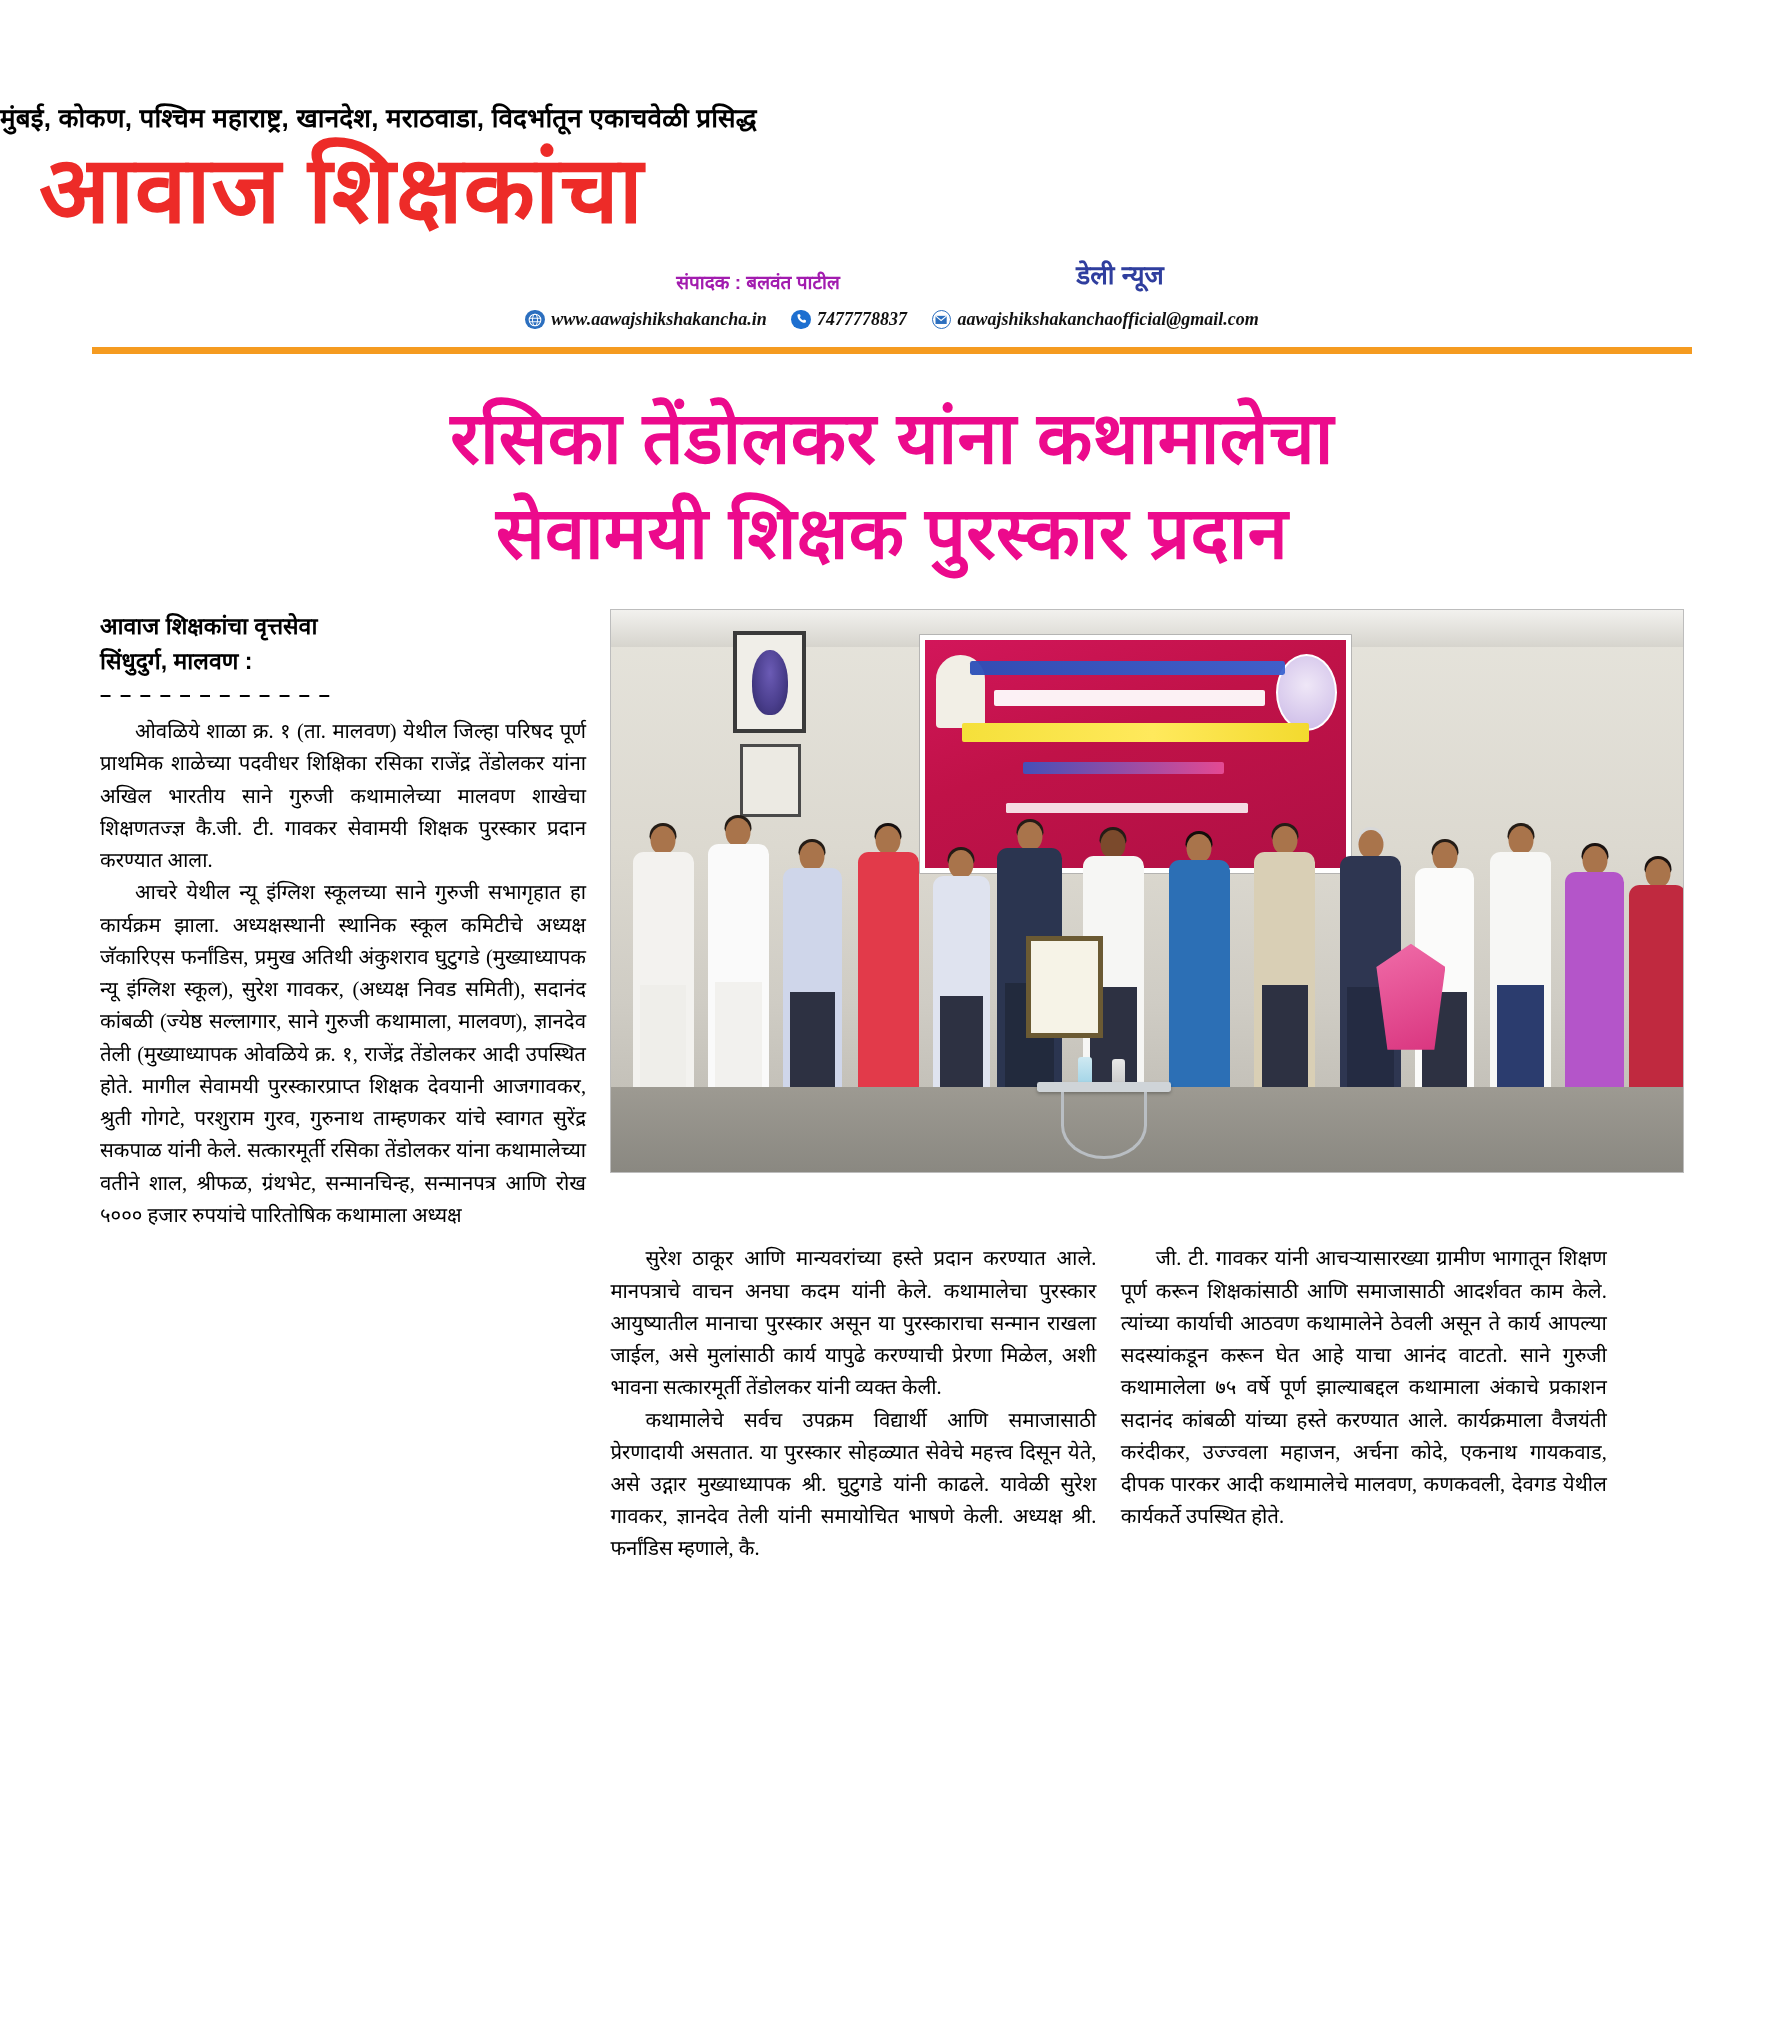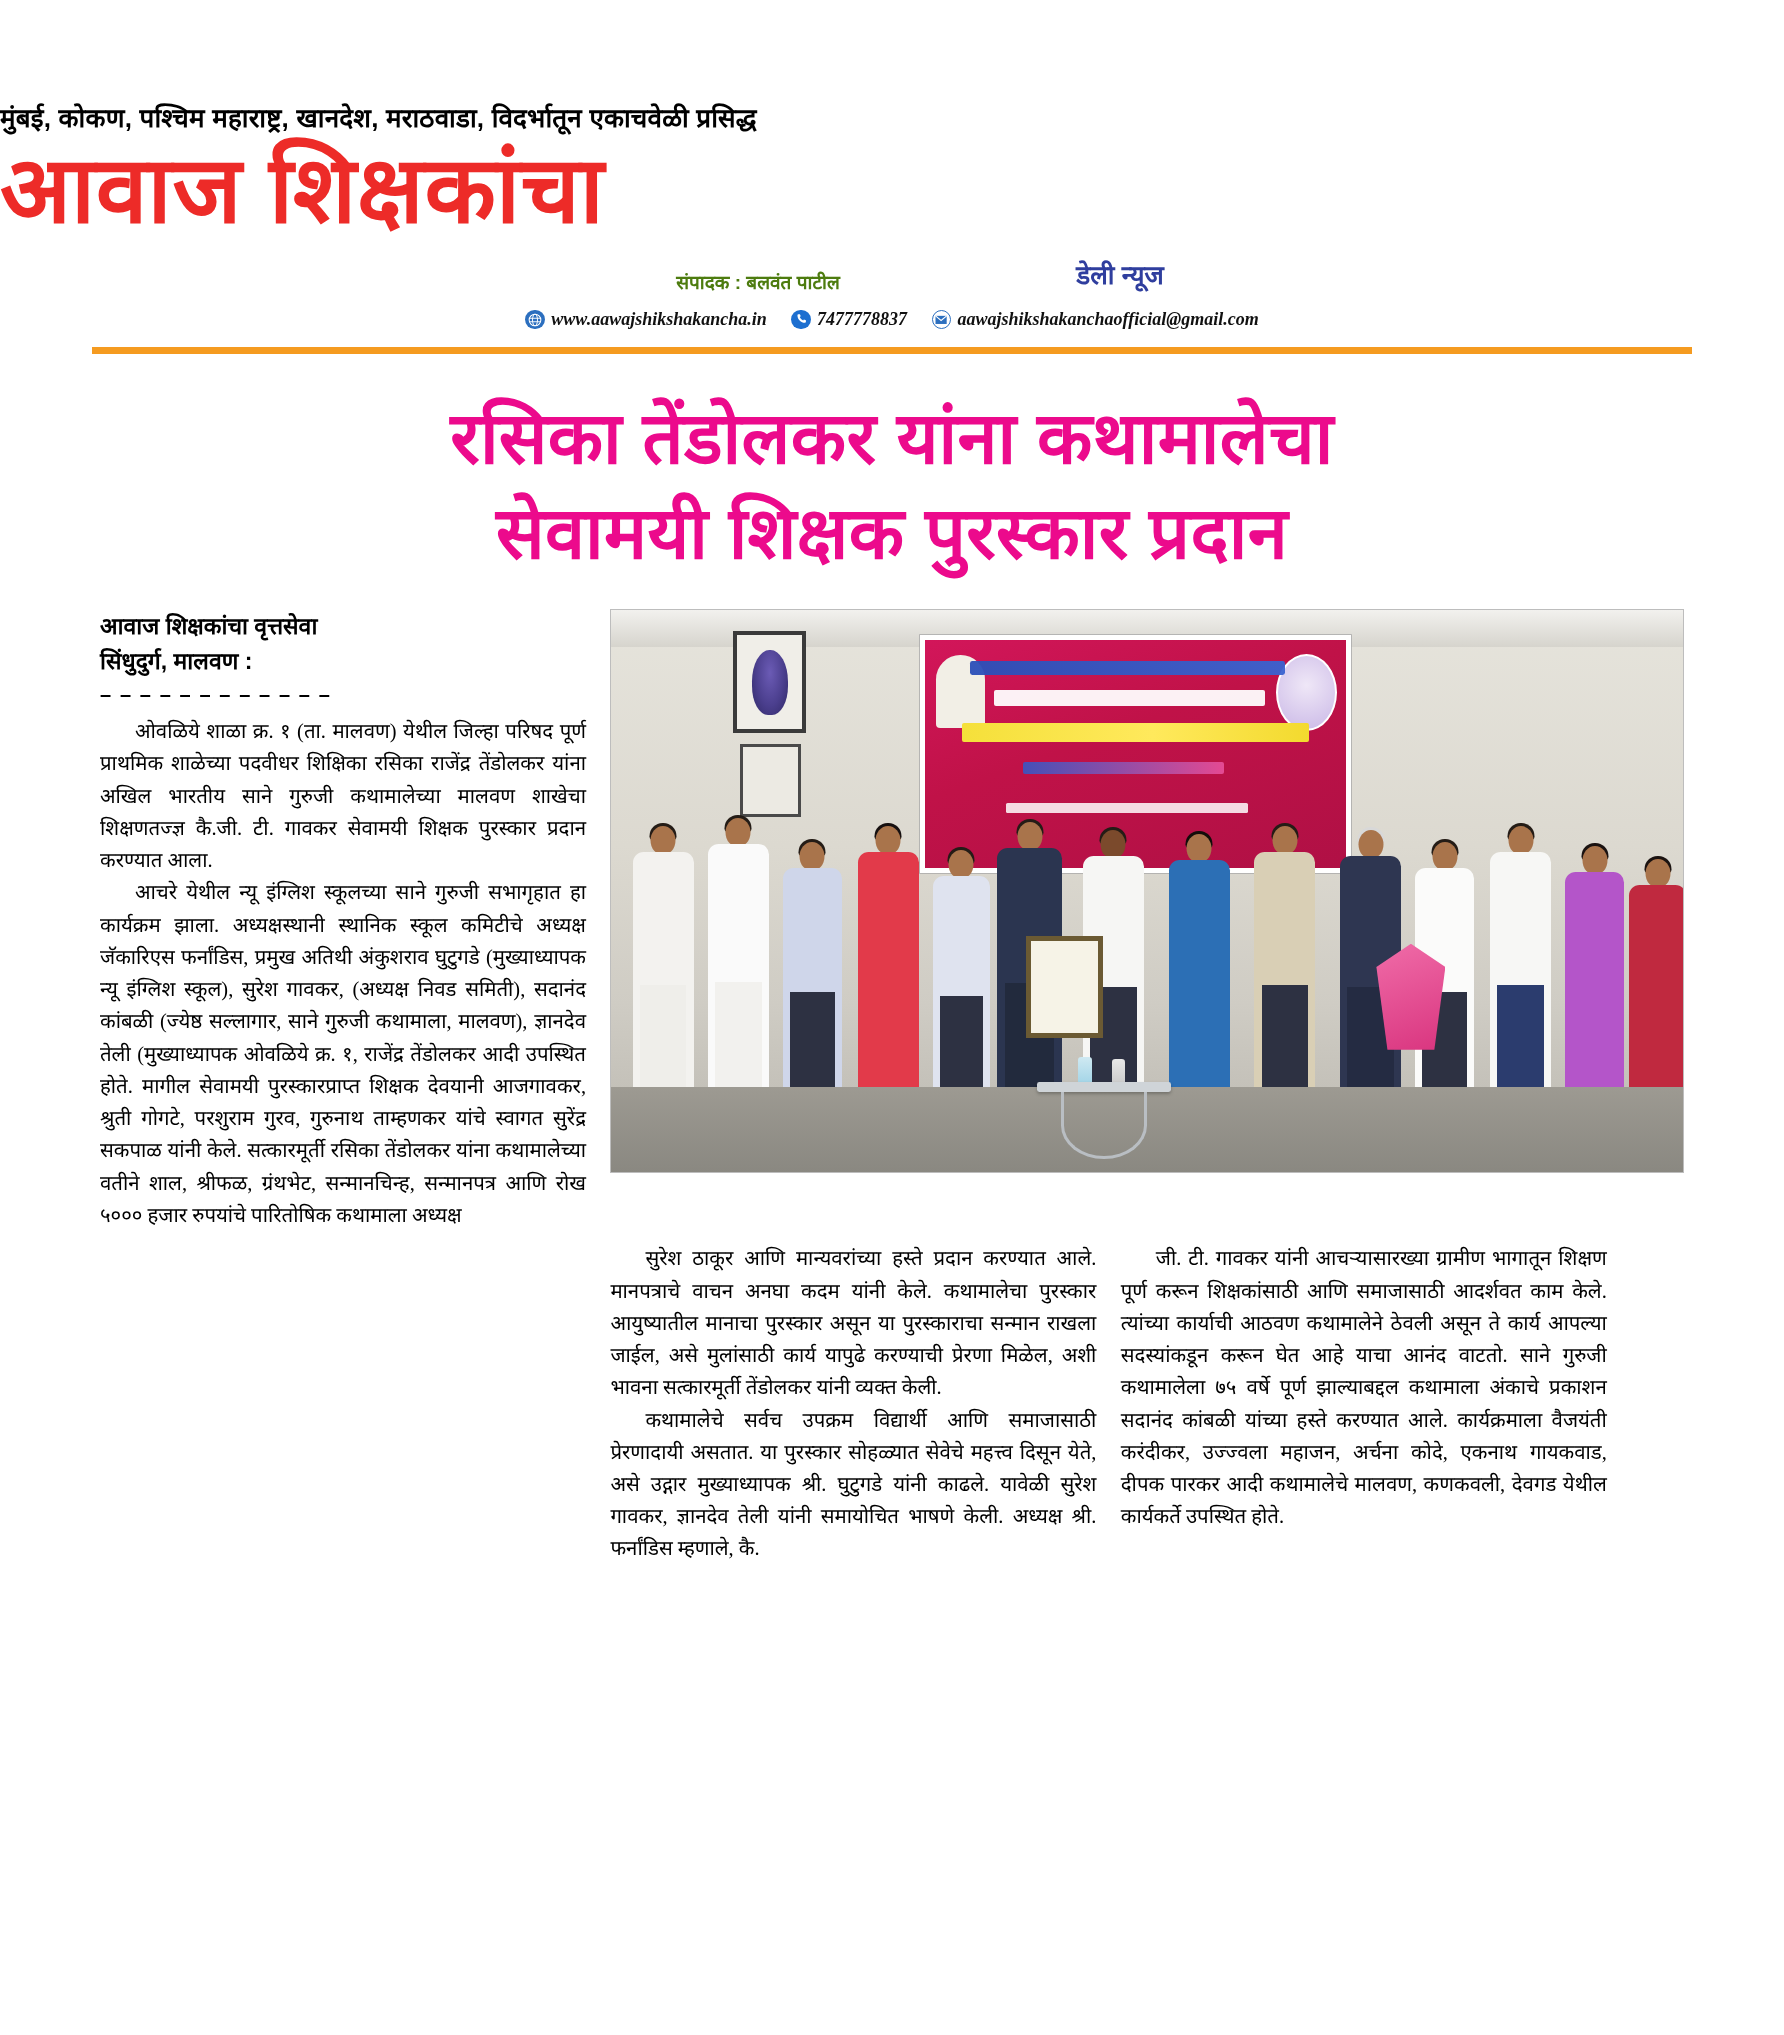--- a/index.html
+++ b/index.html
@@ -38,20 +38,21 @@
     font-size: 26px;
     letter-spacing: 0.2px;
     color: #000000;
     line-height: 1.1;
   }
 
   .masthead-title-wrap {
     position: relative;
     margin-top: 11.4px;
     height: 122px;
+    padding-left: 39px;
   }
 
   .masthead-title {
     font-family: "Liberation Sans", "DejaVu Sans", sans-serif;
     font-weight: bold;
     font-size: 93px;
     color: #ED2B28;
     line-height: 1.0;
     letter-spacing: 0.8px;
     display: inline-block;
@@ -65,21 +66,21 @@
 
   .editor-line {
     position: absolute;
     left: 50%;
     transform: translateX(-50%);
     margin-left: -134px;
     top: 14px;
     font-family: "Liberation Sans", "DejaVu Sans", sans-serif;
     font-weight: bold;
     font-size: 19px;
-    color: #4d7c0f;
+    color: #a21caf;
   }
 
   .daily-news {
     position: absolute;
     left: 50%;
     transform: translateX(-50%);
     margin-left: 228px;
     top: 0.8px;
     font-family: Liberation Sans, sans-serif;
     font-weight: bold;

